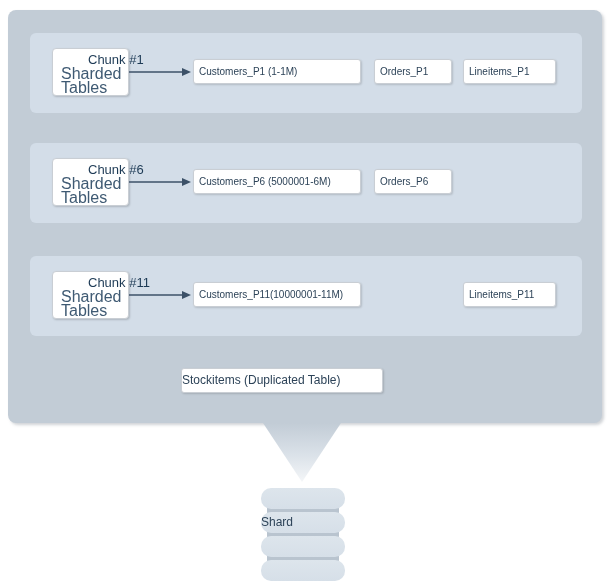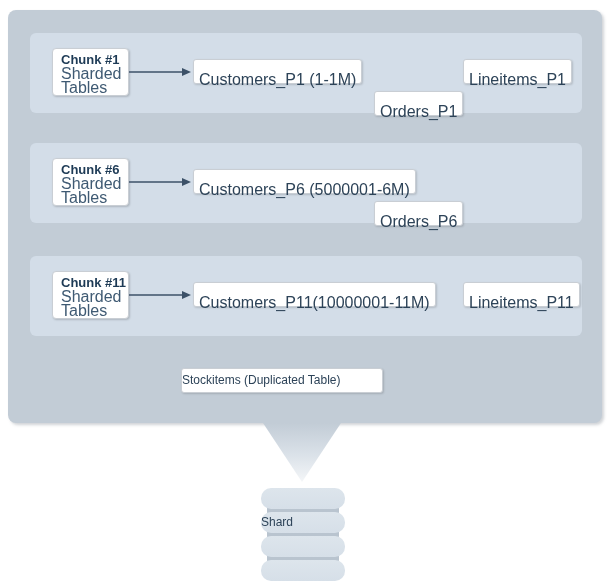--- a/index.html
+++ b/index.html
@@ -36,36 +36,36 @@
   .row1{top:23px;}
   .row2{top:133px;}
   .row3{top:246px;}
   .chunk-box{
     position:absolute;left:22px;top:15px;width:77px;height:48px;
     background:var(--box-bg);border:1px solid var(--box-border);border-radius:4px;
     box-sizing:border-box;padding:3px 2px 0 8px;
     box-shadow:1px 1px 2px rgba(0,0,0,0.18);
   }
   .chunk-title{
-    font-size:13px;font-weight:bold;color:var(--title-text);
-    white-space:nowrap;line-height:15px;
+    font-size:13px;font-weight:normal;color:var(--title-text);
+    white-space:nowrap;line-height:15px;margin-left:27px;
   }
   .chunk-subtitle{
     font-size:16px;color:var(--subtitle-text);line-height:14px;width:58px;
   }
   .arrow{position:absolute;left:99px;top:34px;color:var(--arrow);}
   .table-box{
     position:absolute;top:26px;height:25px;box-sizing:border-box;
     background:var(--box-bg);border:1px solid var(--box-border);border-radius:3px;
-    font-size:16px;line-height:23px;text-align:left;color:var(--text);
-    padding:8px 5px;white-space:nowrap;
+    font-size:10px;line-height:23px;text-align:left;color:var(--text);
+    padding:0 5px;white-space:nowrap;
     box-shadow:1px 1px 2px rgba(0,0,0,0.15);
   }
   .customers{left:163px;min-width:168px;}
-  .orders{left:344px;min-width:78px;margin-top:32px;}
+  .orders{left:344px;min-width:78px;}
   .lineitems{left:433px;min-width:93px;}
   .stockitems{
     position:absolute;left:173px;top:358px;width:202px;height:25px;box-sizing:border-box;
     background:var(--box-bg);border:1px solid var(--box-border);border-radius:3px;
     font-size:12px;line-height:23px;text-align:left;color:var(--text);
     box-shadow:1px 1px 2px rgba(0,0,0,0.15);
   }
   .funnel{
     position:absolute;left:263px;top:423px;width:78px;height:59px;
     background:linear-gradient(180deg,var(--outer-bg) 0%,#dbe2e9 55%,var(--funnel-tip) 100%);

